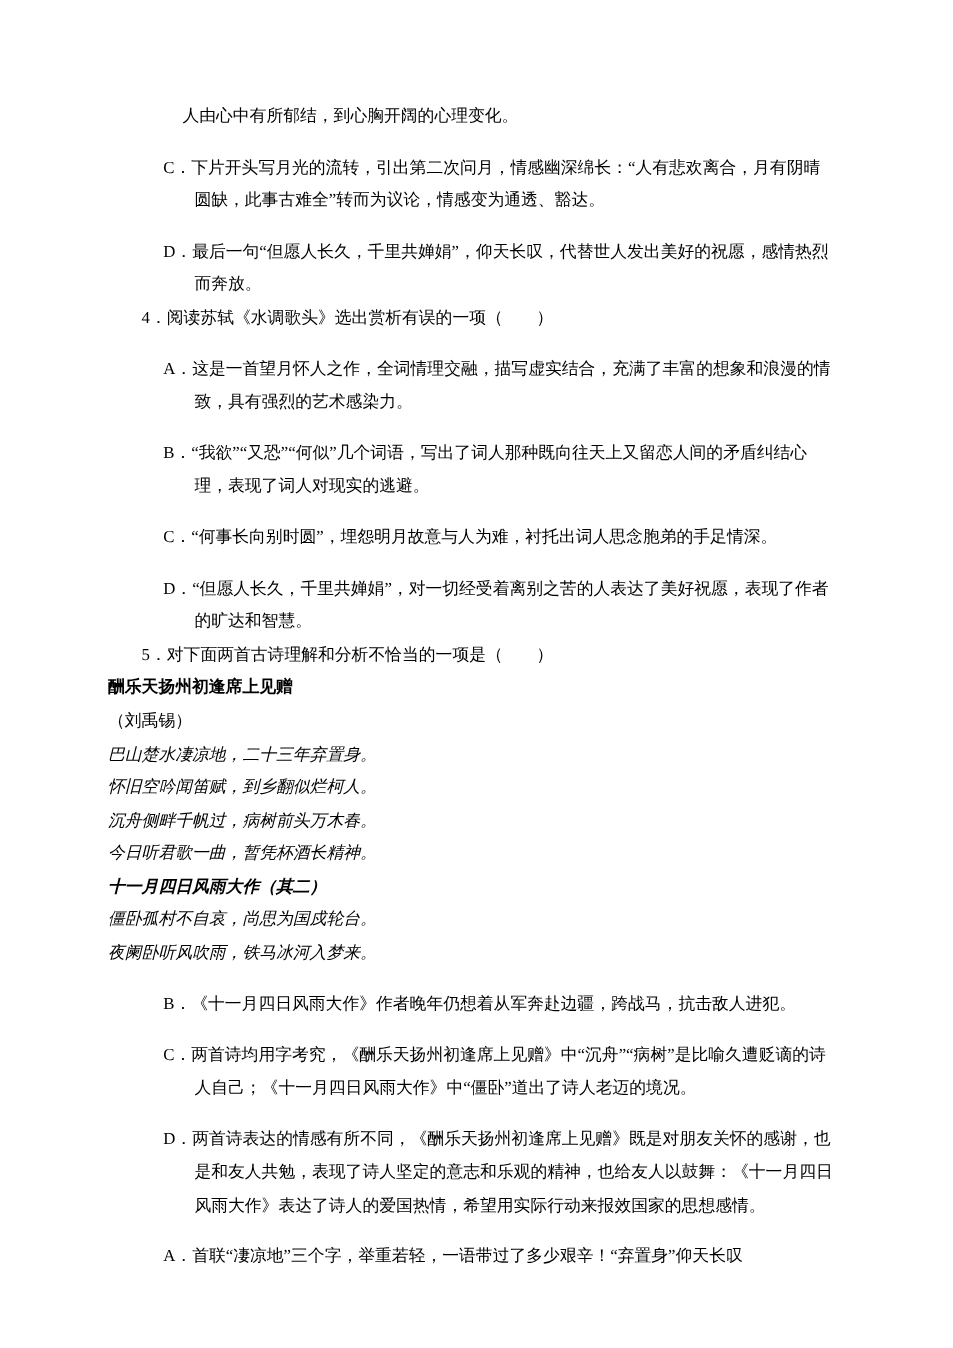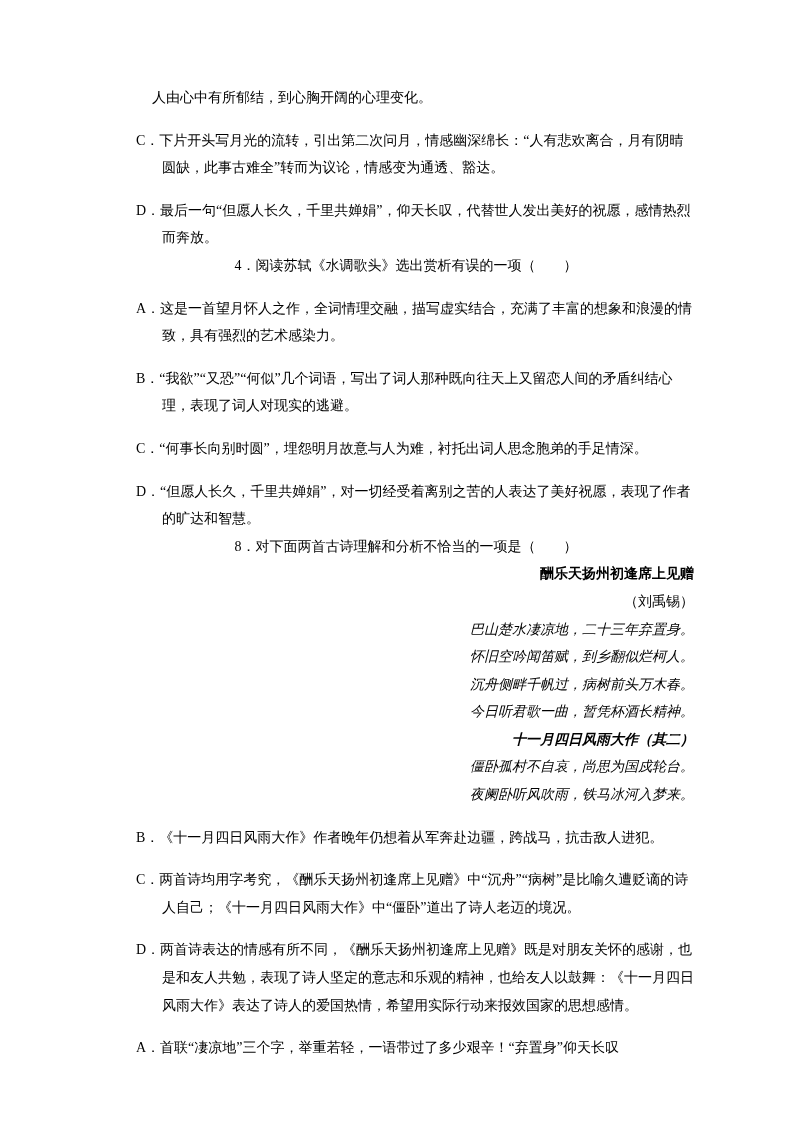--- a/index.html
+++ b/index.html
@@ -15,47 +15,47 @@
     box-sizing: border-box;
     padding: 84px 100px 40px 90px;
     font-family: "Liberation Serif", "DejaVu Serif", serif;
     font-size: 14px;
     line-height: 27.6px;
     color: #000000;
     overflow: hidden;
   }
   .line { white-space: normal; }
   
-  .q { margin-left: 28px; text-align: center; }
+  .q { margin-left: 28px; }
   
   .opt { margin-left: 46px; padding-left: 26px; text-indent: -26px; margin-top: 15px; }
   
   .cont { margin-left: 62px; }
-  .center { text-align: right; margin-left: 0; }
+  .center { text-align: left; margin-left: 0; }
   .poem-title { font-weight: bold; }
   .poem-author { font-style: normal; }
   .poem { font-style: italic; }
   .poem-title2 { font-weight: bold; font-style: italic; }
 </style>
 </head>
 <body>
 
 <div class="page">
 
   <div class="line cont">人由心中有所郁结，到心胸开阔的心理变化。</div>
   <div class="line opt">C．下片开头写月光的流转，引出第二次问月，情感幽深绵长：“人有悲欢离合，月有阴晴圆缺，此事古难全”转而为议论，情感变为通透、豁达。</div>
   <div class="line opt">D．最后一句“但愿人长久，千里共婵娟”，仰天长叹，代替世人发出美好的祝愿，感情热烈而奔放。</div>
 
   <div class="line q">4．阅读苏轼《水调歌头》选出赏析有误的一项（　　）</div>
   <div class="line opt">A．这是一首望月怀人之作，全词情理交融，描写虚实结合，充满了丰富的想象和浪漫的情致，具有强烈的艺术感染力。</div>
   <div class="line opt">B．“我欲”“又恐”“何似”几个词语，写出了词人那种既向往天上又留恋人间的矛盾纠结心理，表现了词人对现实的逃避。</div>
   <div class="line opt">C．“何事长向别时圆”，埋怨明月故意与人为难，衬托出词人思念胞弟的手足情深。</div>
   <div class="line opt">D．“但愿人长久，千里共婵娟”，对一切经受着离别之苦的人表达了美好祝愿，表现了作者的旷达和智慧。</div>
 
-  <div class="line q">8．对下面两首古诗理解和分析不恰当的一项是（　　）</div>
+  <div class="line q">5．对下面两首古诗理解和分析不恰当的一项是（　　）</div>
 
   <div class="line center poem-title">酬乐天扬州初逢席上见赠</div>
   <div class="line center poem-author">（刘禹锡）</div>
   <div class="line center poem">巴山楚水凄凉地，二十三年弃置身。</div>
   <div class="line center poem">怀旧空吟闻笛赋，到乡翻似烂柯人。</div>
   <div class="line center poem">沉舟侧畔千帆过，病树前头万木春。</div>
   <div class="line center poem">今日听君歌一曲，暂凭杯酒长精神。</div>
 
   <div class="line center poem-title2">十一月四日风雨大作（其二）</div>
   <div class="line center poem">僵卧孤村不自哀，尚思为国戍轮台。</div>

